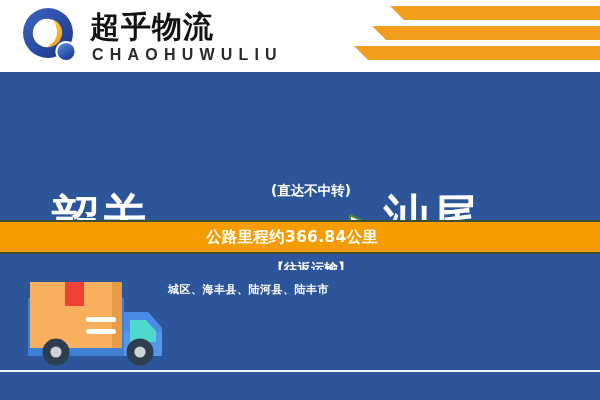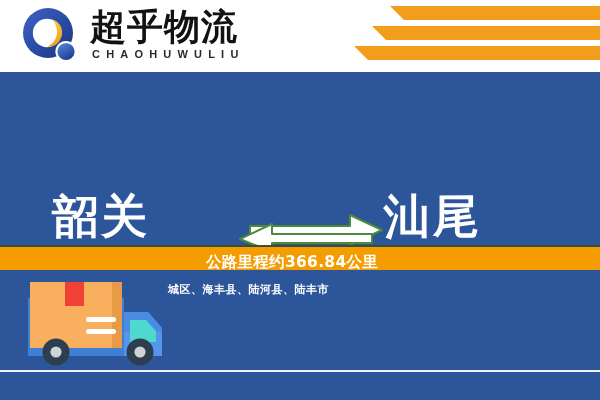--- a/index.html
+++ b/index.html
@@ -12,26 +12,26 @@
   .banner{position:relative;width:600px;height:400px;overflow:hidden;background:#2c559a;}
 
   
   .header{position:absolute;left:0;top:0;width:600px;height:72px;background:#ffffff;overflow:hidden;}
 
   .logo-wrap{position:absolute;left:22px;top:7px;width:300px;height:60px;}
   .logo-mark{position:absolute;left:0;top:0;width:58px;height:58px;}
   .logo-text{position:absolute;left:68px;top:0px;}
   .logo-cn{
     font-family:"DejaVu Sans","Liberation Sans",sans-serif;
-    font-size:36px;font-weight:700;color:#121212;letter-spacing:1px;
+    font-size:30px;font-weight:700;color:#121212;letter-spacing:1px;
     line-height:40px;white-space:nowrap;
   }
   .logo-en{
     font-family:"Liberation Sans",sans-serif;
-    font-size:11px;font-weight:700;color:#2a2a2a;
+    font-size:16px;font-weight:700;color:#2a2a2a;
     letter-spacing:6.2px;line-height:13px;white-space:nowrap;
     margin-top:1px;padding-left:2px;
   }
 
   .stripes{position:absolute;right:0;top:6px;width:260px;height:60px;}
   .stripe{position:absolute;right:0;height:14px;background:#f29d1b;}
   .stripe.s1{top:0px;  width:196px;}
   .stripe.s2{top:20px; width:214px;}
   .stripe.s3{top:40px; width:232px;}
   .stripe::before{
@@ -65,21 +65,21 @@
     font-family:"DejaVu Sans","Liberation Sans",sans-serif;
     font-size:13.5px;font-weight:700;color:#ffffff;
     white-space:nowrap;line-height:17px;
   }
 
   .arrows{position:absolute;left:-4px;top:28px;width:158px;height:42px;}
   .arrows svg{display:block;}
 
   
   .infobar{
-    position:absolute;left:0;top:245px;width:600px;height:34px;
+    position:absolute;left:0;top:220px;width:600px;height:34px;
     background:#f59c00;
     border-top:2px solid #3d4f33;border-bottom:2px solid #3d4f33;
     box-sizing:border-box;
   }
   .infobar-text{
     position:absolute;left:0;top:0;width:600px;height:30px;
     display:flex;align-items:center;justify-content:center;
     font-family:"DejaVu Sans","Liberation Sans",sans-serif;
     font-size:15.5px;font-weight:700;color:#ffffff;
     white-space:nowrap;letter-spacing:0.3px;
@@ -149,20 +149,21 @@
       <div class="stripe s3"></div>
     </div>
   </div>
 
   <div class="route">
 
     <div class="city dest">汕尾</div>
     <div class="city origin">韶关</div>
 
     <div class="mid">
+      <div class="mid-top">(直达不中转)</div>
 
       <div class="arrows">
         <svg width="158" height="42" viewBox="0 0 158 42">
 
           <path d="M18 16 L118 16 L118 5 L150 20 L118 35 L118 25 L18 25 Z" fill="#ffffff" stroke="#4a8a3c" stroke-width="2" stroke-linejoin="round"></path>
 
           <path d="M140 24 L40 24 L40 14 L8 29 L40 42 L40 33 L140 33 Z" fill="#ffffff" stroke="#4a8a3c" stroke-width="2" stroke-linejoin="round"></path>
         </svg>
       </div>
 

